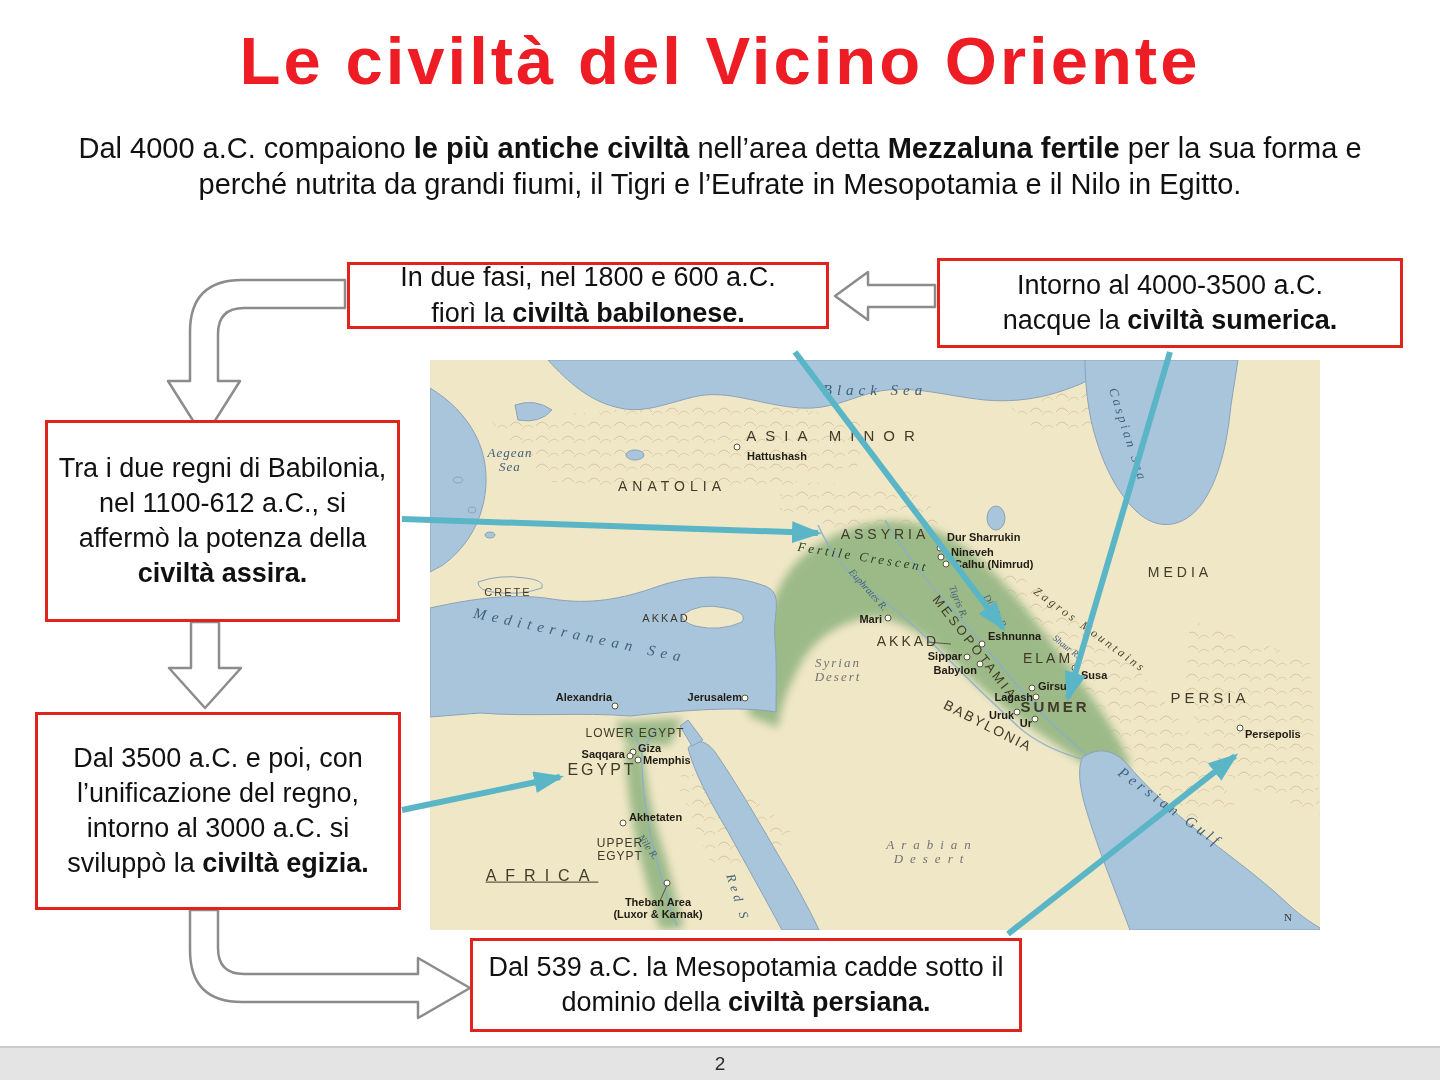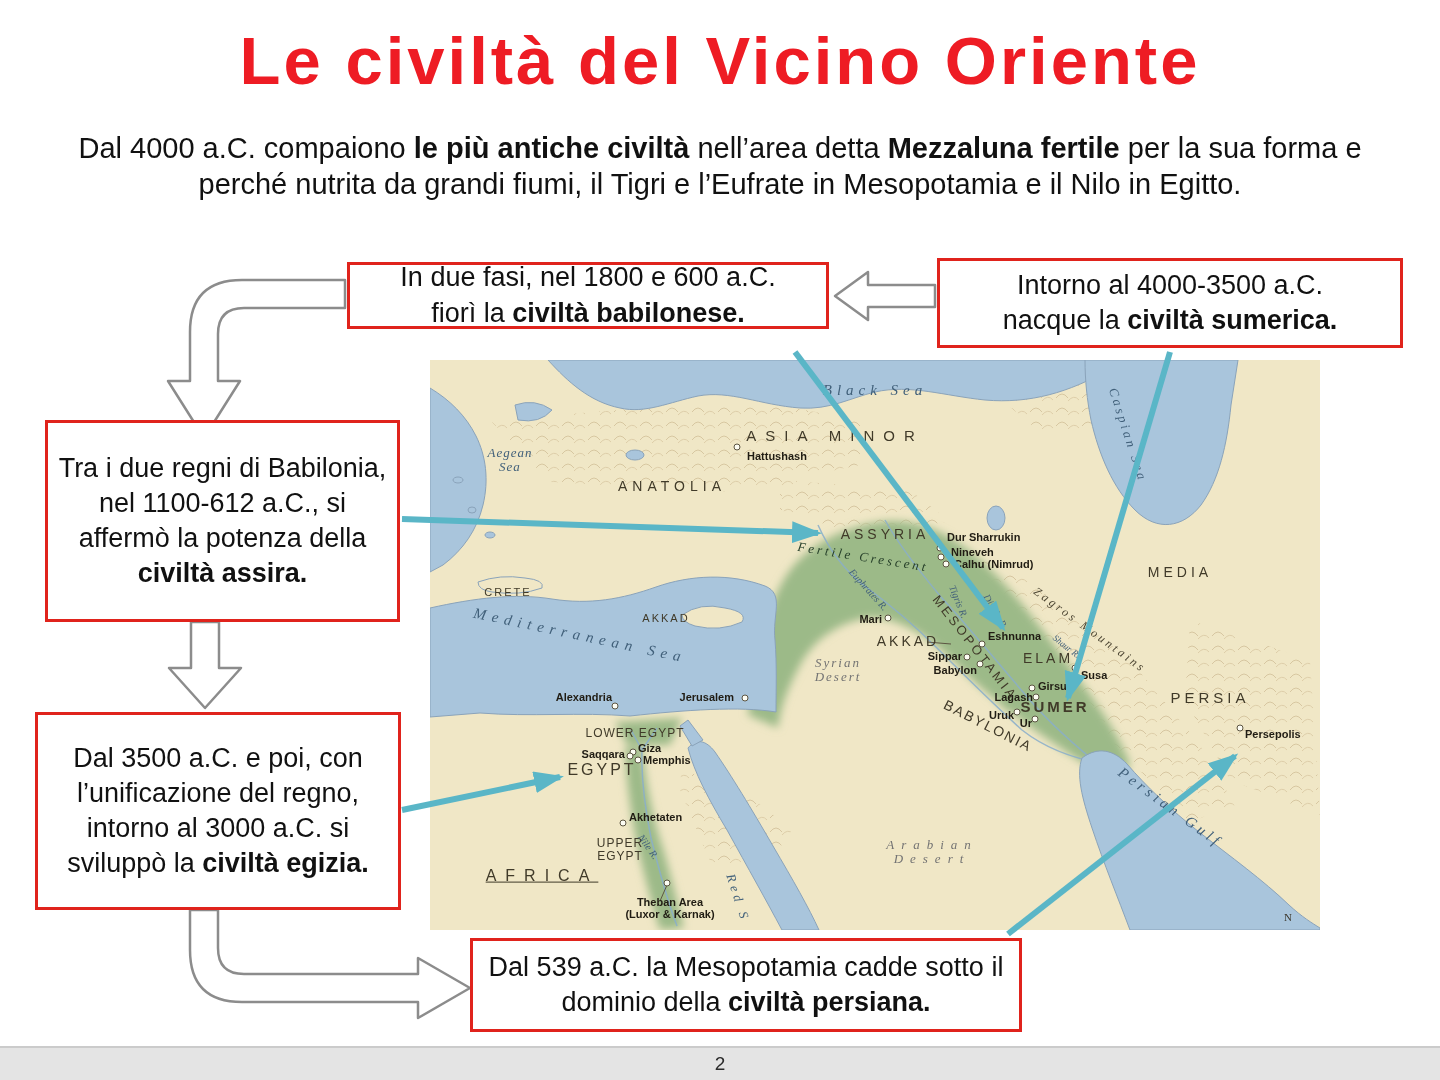--- a/index.html
+++ b/index.html
@@ -175,26 +175,26 @@
       <span class="ml ml-city" style="left: 452px; top: 260px; transform: translate(-100%, -50%);">Mari</span>
       <span class="ml ml-city" style="left: 558px; top: 277px; transform: translate(0px, -50%);">Eshnunna</span>
       <span class="ml ml-city" style="left: 532px; top: 297px; transform: translate(-100%, -50%);">Sippar</span>
       <span class="ml ml-city" style="left: 547px; top: 311px; transform: translate(-100%, -50%);">Babylon</span>
       <span class="ml ml-city" style="left: 651px; top: 316px; transform: translate(0px, -50%);">Susa</span>
       <span class="ml ml-city" style="left: 608px; top: 327px; transform: translate(0px, -50%);">Girsu</span>
       <span class="ml ml-city" style="left: 603px; top: 338px; transform: translate(-100%, -50%);">Lagash</span>
       <span class="ml ml-city" style="left: 584px; top: 356px; transform: translate(-100%, -50%);">Uruk</span>
       <span class="ml ml-city" style="left: 602px; top: 364px; transform: translate(-100%, -50%);">Ur</span>
       <span class="ml ml-city" style="left: 182px; top: 338px; transform: translate(-100%, -50%);">Alexandria</span>
-      <span class="ml ml-city" style="left: 304px; top: 338px; transform: translate(-100%, -50%);">Jerusalem</span>
+      <span class="ml ml-city" style="left: 312px; top: 338px; transform: translate(-100%, -50%);">Jerusalem</span>
       <span class="ml ml-city" style="left: 208px; top: 389px; transform: translate(0px, -50%);">Giza</span>
       <span class="ml ml-city" style="left: 195px; top: 395px; transform: translate(-100%, -50%);">Saqqara</span>
       <span class="ml ml-city" style="left: 213px; top: 401px; transform: translate(0px, -50%);">Memphis</span>
       <span class="ml ml-city" style="left: 199px; top: 458px; transform: translate(0px, -50%); text-align: center;">Akhetaten</span>
-      <span class="ml ml-city" style="left: 228px; top: 549px; transform: translate(-50%, -50%); margin-left: 12px;">Theban Area
+      <span class="ml ml-city" style="left: 228px; top: 549px; transform: translate(-50%, -50%);">Theban Area
 (Luxor &amp; Karnak)</span>
       <span class="ml ml-city" style="left: 815px; top: 375px; transform: translate(0px, -50%);">Persepolis</span>
       <span class="ml ml-river" style="left: 438px; top: 230px; font-size: 10px; transform: translate(-50%, -50%) rotate(48deg);">Euphrates R.</span>
       <span class="ml ml-river" style="left: 528px; top: 242px; font-size: 10px; transform: translate(-50%, -50%) rotate(68deg);">Tigris R.</span>
       <span class="ml ml-river" style="left: 565px; top: 252px; font-size: 10px; transform: translate(-50%, -50%) rotate(60deg);">Diyala R.</span>
       <span class="ml ml-river" style="left: 636px; top: 287px; font-size: 9px; transform: translate(-50%, -50%) rotate(38deg);">Shaur R.</span>
       <span class="ml ml-river" style="left: 218px; top: 487px; font-size: 10px; transform: translate(-50%, -50%) rotate(55deg);">Nile R.</span>
       <span class="ml ml-mtn" style="left: 660px; top: 270px; font-size: 12px; letter-spacing: 3px; transform: translate(-50%, -50%) rotate(36deg);">Zagros Mountains</span>
       <span class="ml ml-desert" style="left: 408px; top: 310px; font-size: 13px; letter-spacing: 2px; transform: translate(-50%, -50%);">Syrian
 Desert</span>

